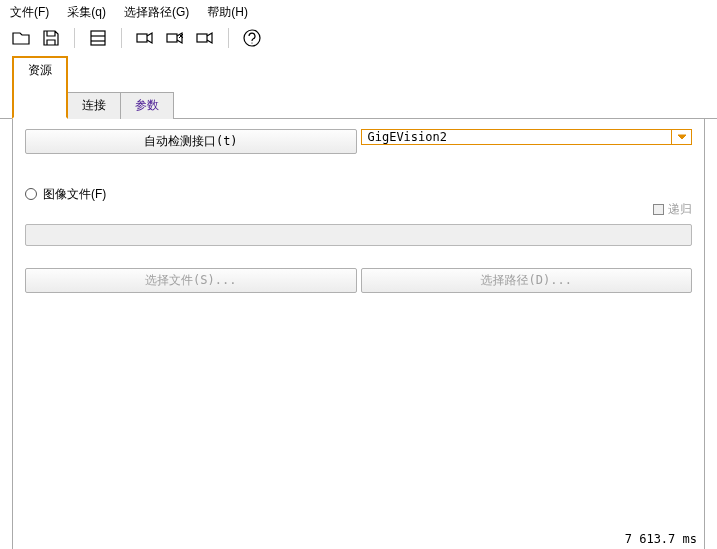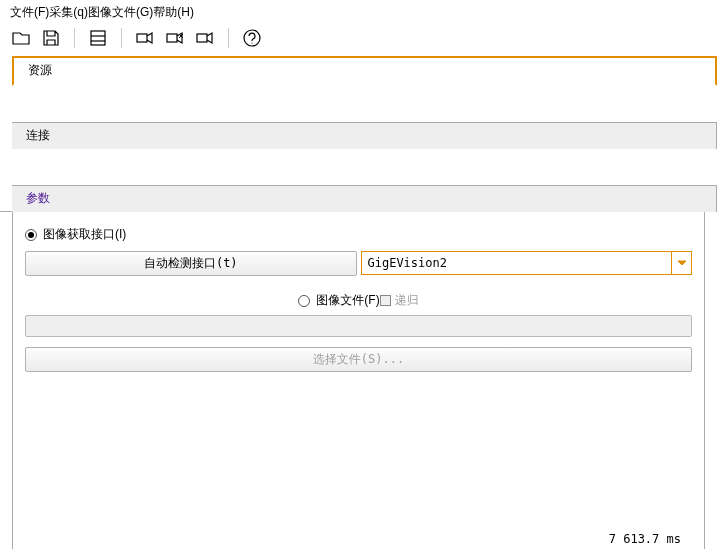--- a/index.html
+++ b/index.html
@@ -6,32 +6,32 @@
   html, body { margin:0; padding:0; }
   body {
     width:717px; height:549px;
     font-family: "Microsoft YaHei", "SimSun", sans-serif;
     font-size:12px;
     background:#ffffff;
     color:#000;
     position:relative;
   }
   .menubar {
-    display:flex; gap:0;
+    display:flex; gap:18px;
     padding:4px 10px 2px 10px;
     font-size:12px;
   }
   .menubar span { cursor:default; }
   .toolbar {
     display:flex; gap:8px; align-items:center;
     padding:4px 10px 6px 10px;
   }
   .toolbar .icon { width:22px; height:22px; display:flex; align-items:center; justify-content:center; }
   .toolbar svg { width:20px; height:20px; stroke:#000; fill:none; stroke-width:1.2; }
-  .tabstrip { display:flex; border-bottom:1px solid #aaa; padding-left:12px;flex-direction:column; }
+  .tabstrip { display:flex; border-bottom:1px solid #aaa; padding-left:12px; }
   .tab {
     padding:4px 14px 5px 14px;
     font-size:12px;
     background:#eee;
     border:1px solid #aaa;
     border-bottom:none;
     position:relative;
     top:1px;
     cursor:default;
     color:#000;
@@ -64,49 +64,49 @@
     font-family:"SimSun","Microsoft YaHei",monospace;
     cursor:default;
   }
   .btn.disabled { color:#a0a0a0; }
   .select-box {
     flex:1;
     border:1px solid #e28d00;
     display:flex;
     align-items:center;
     position:relative;
-    height:24px;
+    height:16px;
     background:#fff;
   }
   .select-box .value { flex:1; padding:0 6px; font-family:monospace; font-size:12px; }
   .select-box .arrow-cell {
     width:20px; height:100%;
     border-left:1px solid #e28d00;
     display:flex; align-items:center; justify-content:center;
   }
   .select-box .arrow-cell svg { width:10px; height:10px; stroke:#e28d00; fill:#e28d00; }
   .textfield-disabled {
     width:100%;
     height:22px;
     background:#efefef;
     border:1px solid #b8b8b8;
     border-radius:2px;
   }
   .section2 { margin-top:16px; }
-  .section2-head { display:flex; align-items:center; justify-content:center; padding:0 2px 6px 2px;}
-  .statusbar { position:absolute; bottom:3px; right:36px; font-family:monospace; font-size:12px; }
+  .section2-head { display:flex; align-items:center; justify-content:space-between; padding:0 2px 6px 2px;}
+  .statusbar { position:absolute; bottom:3px; right:20px; font-family:monospace; font-size:12px; }
   .divider { width:1px; height:20px; background:#ccc; margin:0 4px; }
 </style>
 </head>
 <body>
 
 <div class="menubar">
   <span>文件(F)</span>
   <span>采集(q)</span>
-  <span>图像文件(G)</span>
+  <span>选择路径(G)</span>
   <span>帮助(H)</span>
 </div>
 
 <div class="toolbar">
   <div class="icon">
     <svg viewBox="0 0 20 20">
         <path d="M2 5 h7 l2 2 h7 v9 h-16 z"></path>
       </svg>
   </div>
   <div class="icon">
@@ -153,52 +153,47 @@
 </div>
 
 <div class="tabstrip">
   <div class="tab active">资源</div>
   <div class="tab">连接</div>
   <div class="tab disabled">参数</div>
 </div>
 
 <div class="pane">
 
-  <div class="radio-row">
-    <div class="radio-outer">
-        <div class="radio-inner"></div>
-      </div>
-    <span>图像获取接口(I)</span>
-  </div>
   <div class="row-flex" style="padding:0 2px;">
     <div class="btn">自动检测接口(t)</div>
     <div class="select-box">
       <div class="value">GigEVision2</div>
       <div class="arrow-cell">
         <svg viewBox="0 0 10 10">
             <path d="M1 3 l4 4 l4 -4 z"></path>
           </svg>
       </div>
     </div>
   </div>
 
   <div class="section2">
     <div class="section2-head">
       <div style="display:flex;align-items:center;gap:6px;">
         <div class="radio-outer"></div>
         <span>图像文件(F)</span>
       </div>
-      <div style="display:flex;align-items:center;gap:4px;color:#a0a0a0;">
+      <div style="display:flex;align-items:center;gap:4px;color:#a0a0a0;margin-top:31px;">
         <div class="check-box"></div>
         <span>递归</span>
       </div>
     </div>
     <div style="padding:0 2px;">
       <div class="textfield-disabled"></div>
     </div>
-    <div class="row-flex" style="padding:10px 2px 0 2px;">
+    <div class="row-flex" style="padding:22px 2px 0 2px;">
       <div class="btn disabled">选择文件(S)...</div>
+      <div class="btn disabled">选择路径(D)...</div>
     </div>
   </div>
 
 </div>
 
 <div class="statusbar">7  613.7 ms</div>
 
 </body></html>

